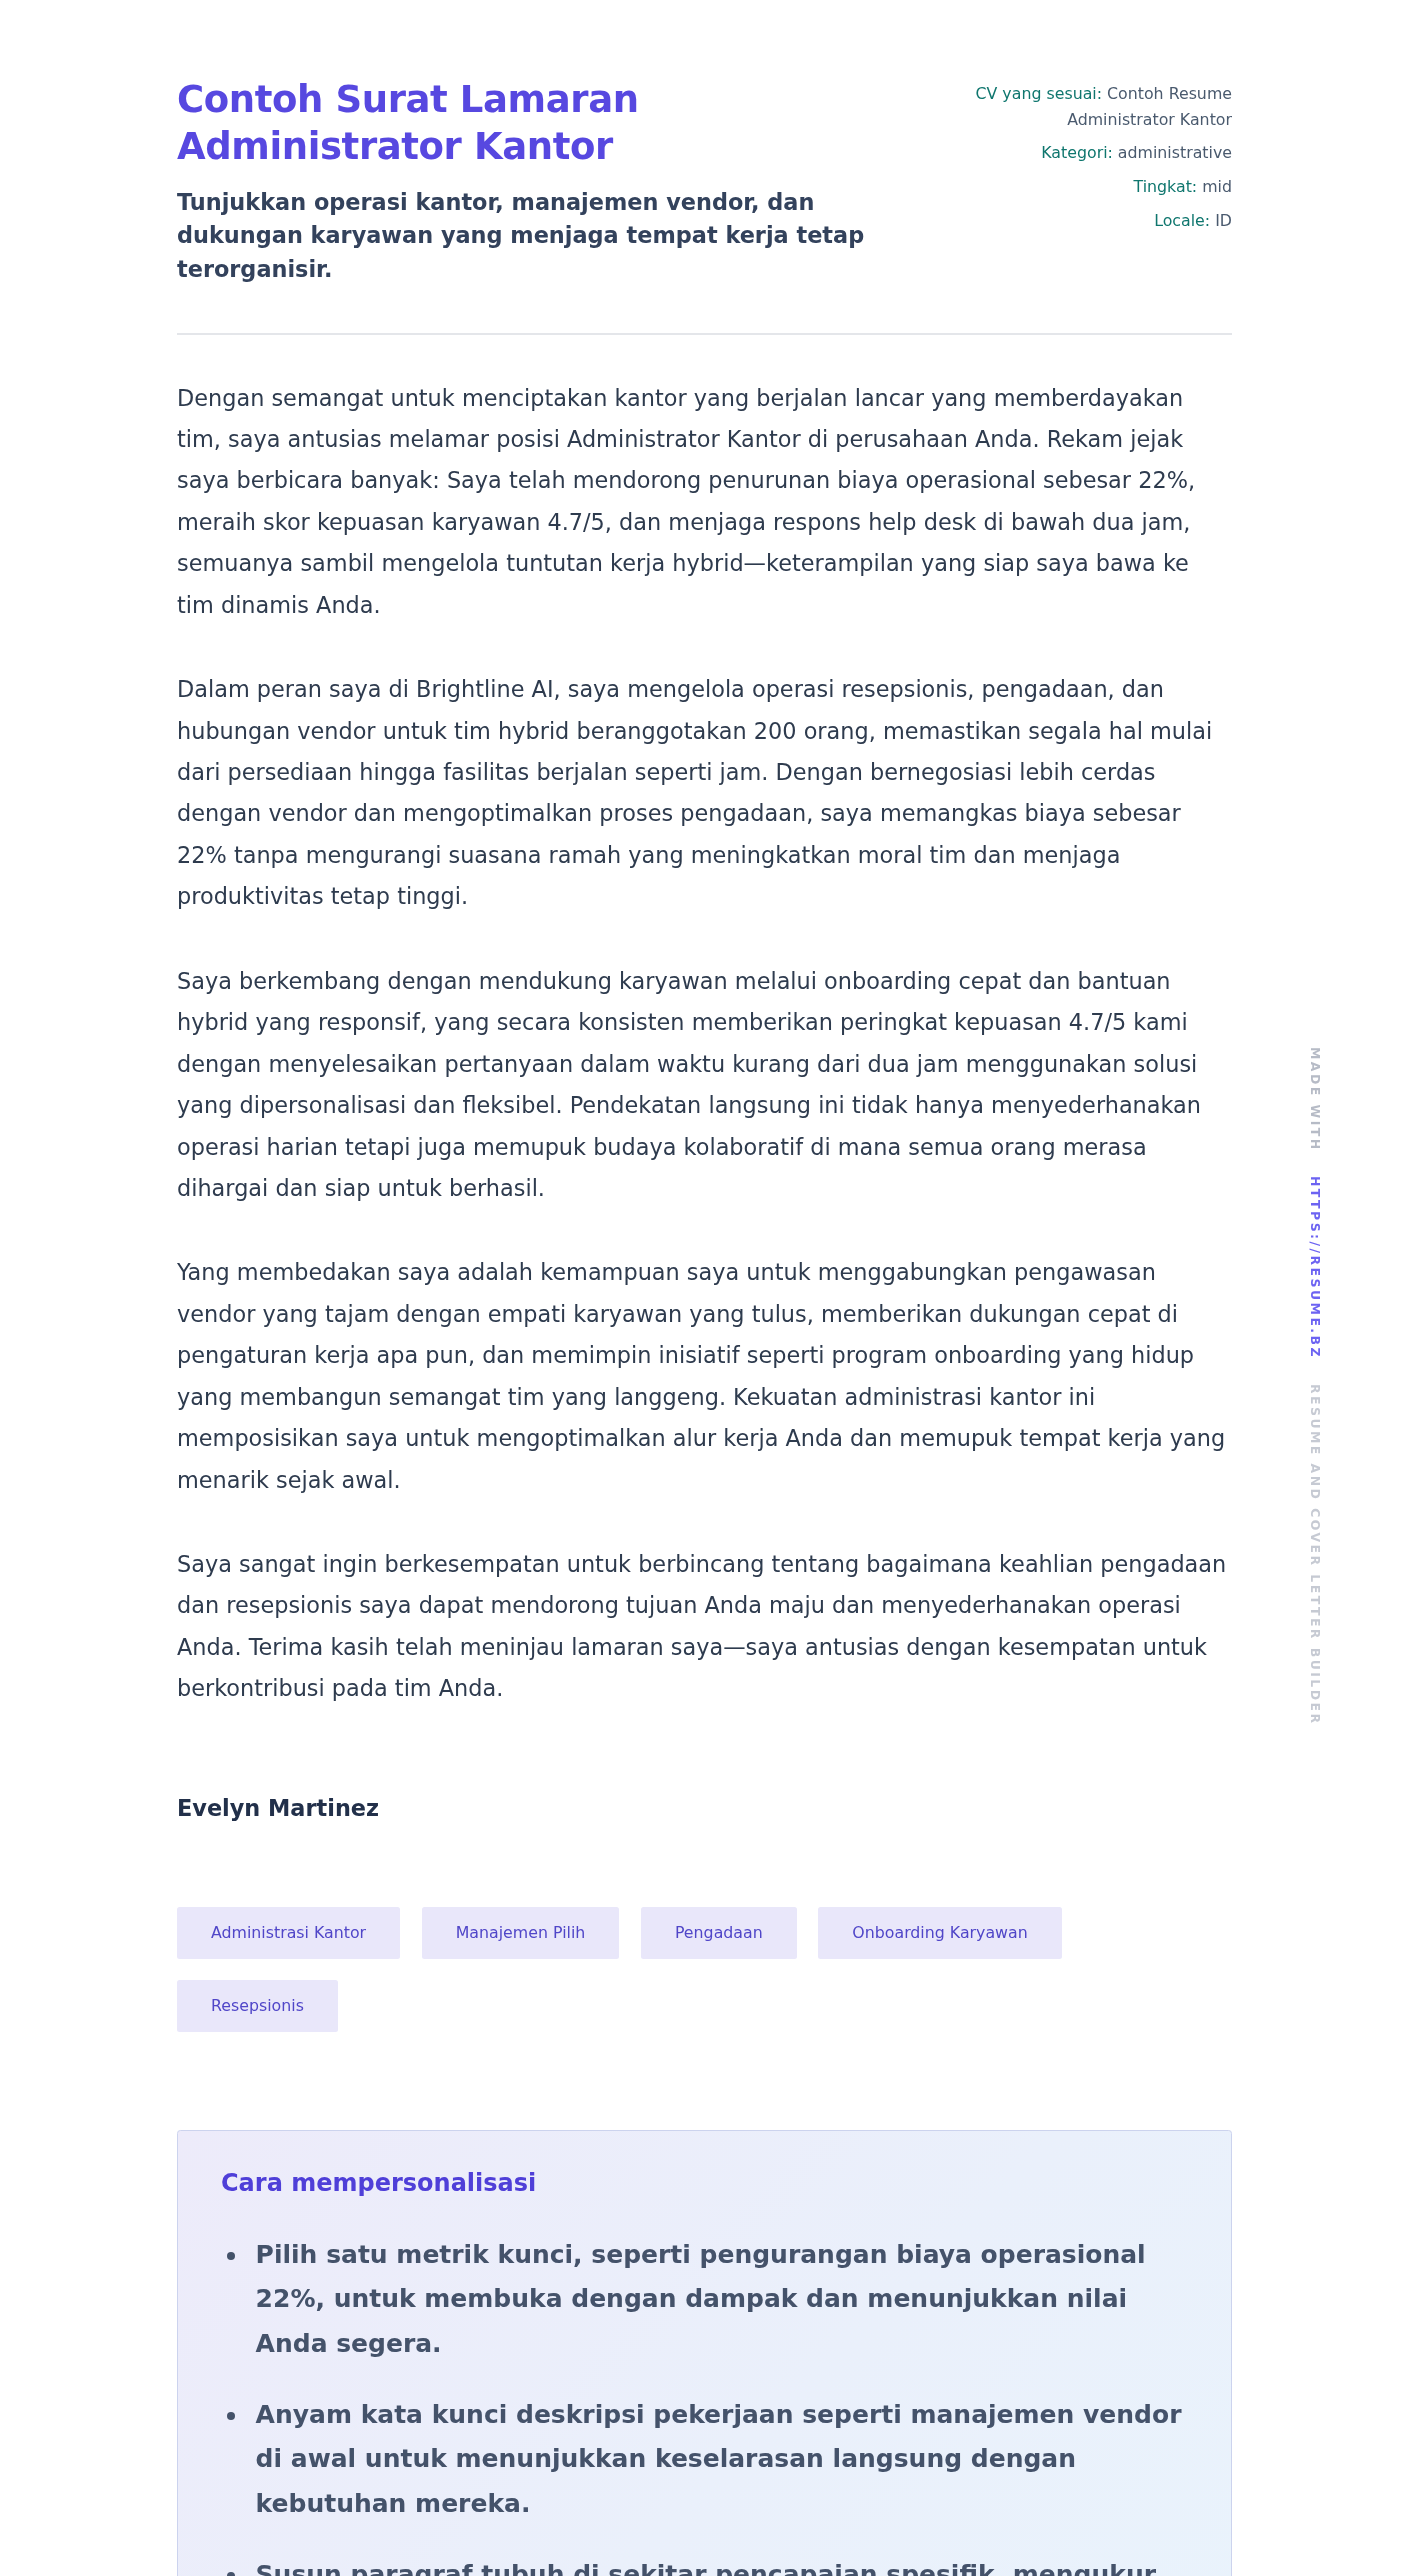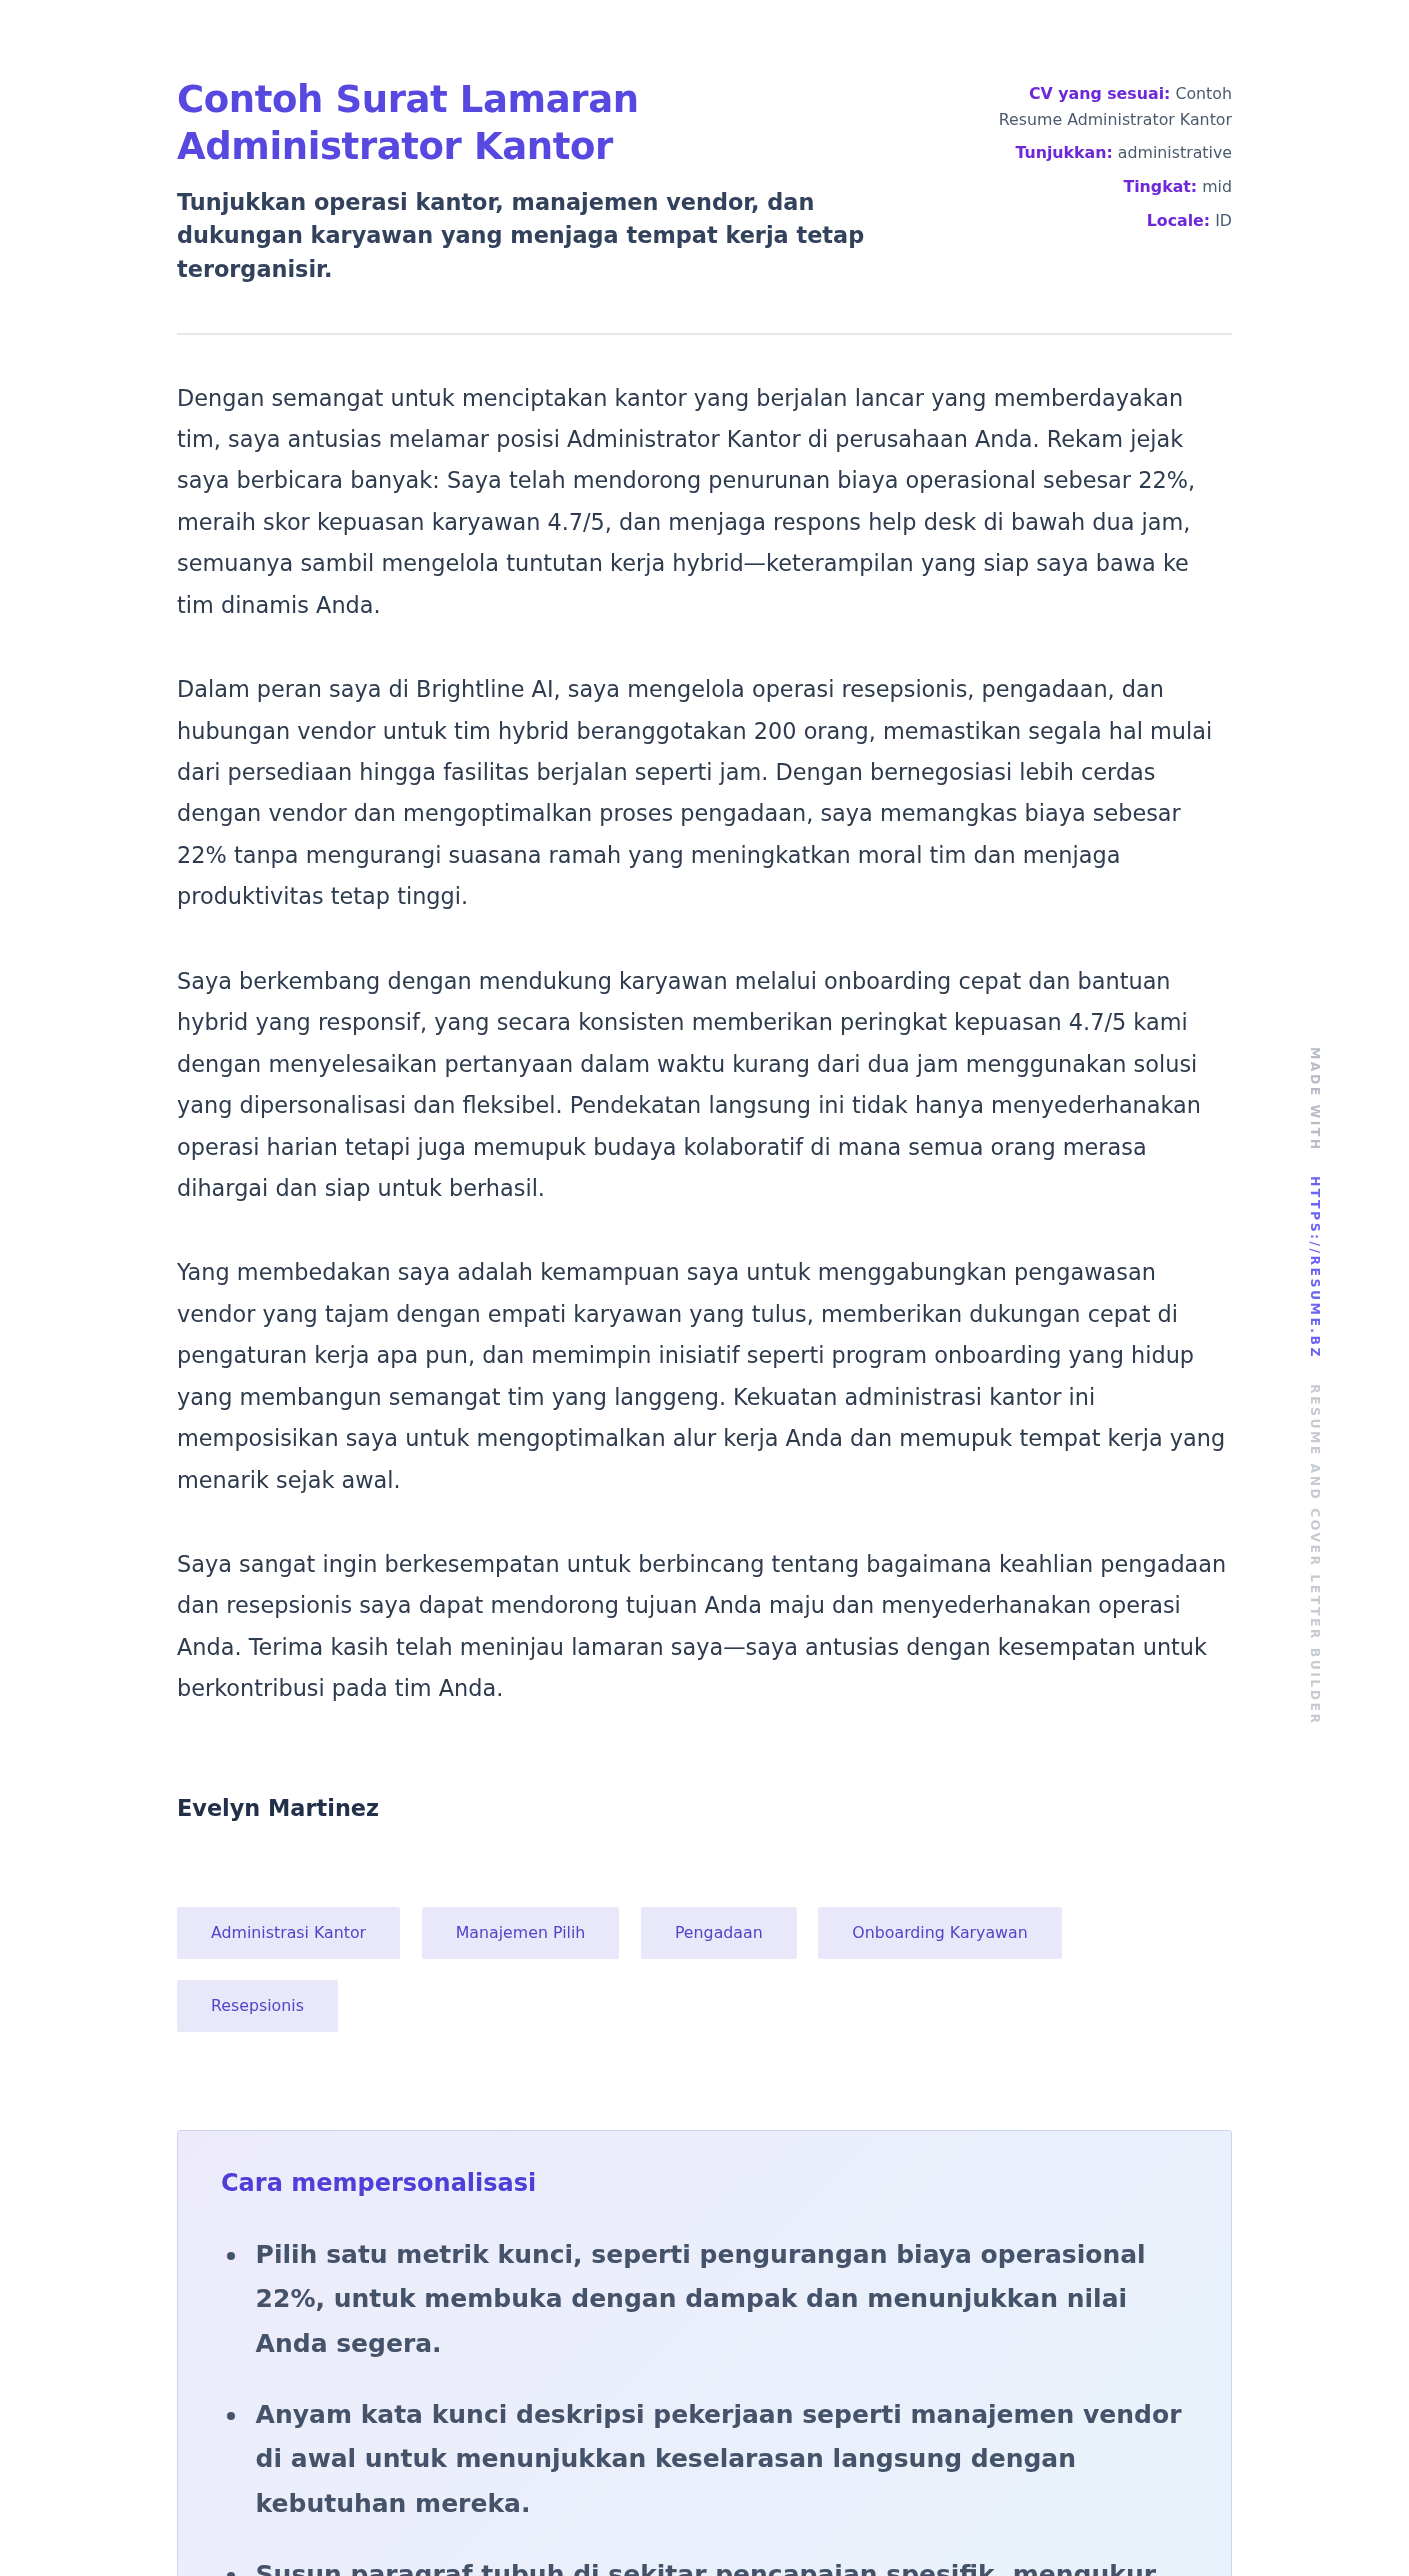--- a/index.html
+++ b/index.html
@@ -40,21 +40,21 @@
   .meta {
     flex-shrink:0;
     width:259px;
     padding-top:5px;
     text-align:right;
     font-size:15.8px;
     line-height:1.62;
     color:#4a5a6e;
   }
   .meta-row { margin:0 0 8.3px 0; }
-  .meta-label { font-weight:700; color:#6d28d9; }
+  .meta-label { font-weight:400; color:#0f766e; }
   .divider {
     border:none;
     border-top:2.5px solid #e4e6ea;
     margin:46px 0 0 0;
   }
   
   .greeting {
     margin:63px 0 0 0;
     font-size:22.4px;
     font-weight:700;
@@ -139,21 +139,21 @@
 
 <div class="page">
 
   <div class="header">
     <div class="header-left">
       <h1 class="page-title">Contoh Surat Lamaran Administrator Kantor</h1>
       <p class="page-subtitle">Tunjukkan operasi kantor, manajemen vendor, dan dukungan karyawan yang menjaga tempat kerja tetap terorganisir.</p>
     </div>
     <div class="meta">
       <p class="meta-row"><span class="meta-label">CV yang sesuai:</span><span> Contoh Resume Administrator Kantor</span></p>
-      <p class="meta-row"><span class="meta-label">Tunjukkan:</span><span> administrative</span></p>
+      <p class="meta-row"><span class="meta-label">Kategori:</span><span> administrative</span></p>
       <p class="meta-row"><span class="meta-label">Tingkat:</span><span> mid</span></p>
       <p class="meta-row"><span class="meta-label">Locale:</span><span> ID</span></p>
     </div>
   </div>
 
   <hr class="divider">
 
   <div>
     <p class="para">Dengan semangat untuk menciptakan kantor yang berjalan lancar yang memberdayakan tim, saya antusias melamar posisi Administrator Kantor di perusahaan Anda. Rekam jejak saya berbicara banyak: Saya telah mendorong penurunan biaya operasional sebesar 22%, meraih skor kepuasan karyawan 4.7/5, dan menjaga respons help desk di bawah dua jam, semuanya sambil mengelola tuntutan kerja hybrid—keterampilan yang siap saya bawa ke tim dinamis Anda.</p>
     <p class="para">Dalam peran saya di Brightline AI, saya mengelola operasi resepsionis, pengadaan, dan hubungan vendor untuk tim hybrid beranggotakan 200 orang, memastikan segala hal mulai dari persediaan hingga fasilitas berjalan seperti jam. Dengan bernegosiasi lebih cerdas dengan vendor dan mengoptimalkan proses pengadaan, saya memangkas biaya sebesar 22% tanpa mengurangi suasana ramah yang meningkatkan moral tim dan menjaga produktivitas tetap tinggi.</p>

